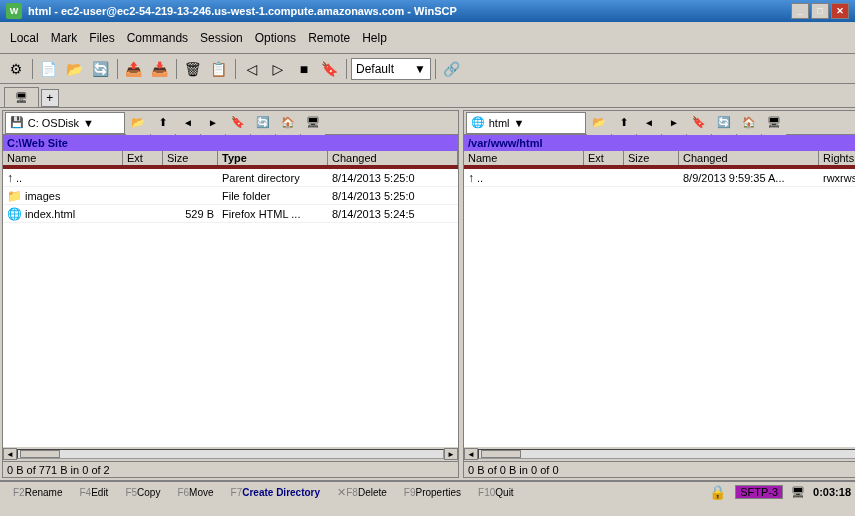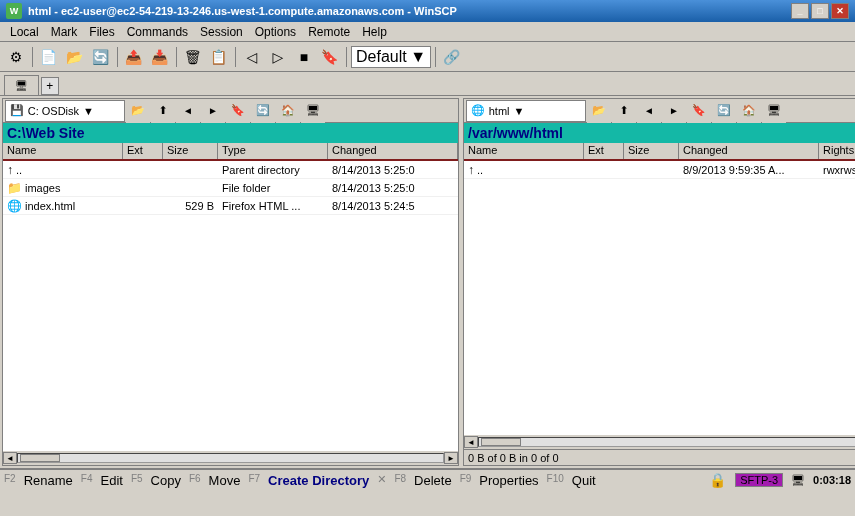--- a/index.html
+++ b/index.html
@@ -44,21 +44,21 @@
       font-size: 9px;
       text-align: center;
       line-height: 14px;
       cursor: pointer;
     }
     .tb-btn.close-btn { background: #c0392b; color: white; }
 
     
     .menu-bar {
       background: #d4d0c8;
-      height: 20px;
+      height: 32px;
       display: flex;
       align-items: center;
       padding: 0 4px;
       border-bottom: 1px solid #808080;
     }
     .menu-item {
       padding: 2px 6px;
       font-size: 12px;
       cursor: pointer;
     }
@@ -80,21 +80,21 @@
       display: flex; align-items: center; justify-content: center;
       cursor: pointer;
       font-size: 14px;
     }
     .toolbar-separator { width: 1px; height: 20px; background: #808080; margin: 0 2px; }
     .toolbar-dropdown {
       height: 22px;
       background: white;
       border: 1px solid #808080;
       padding: 0 4px;
-      font-size: 16px;
+      font-size: 12px;
       min-width: 80px;
       display: flex; align-items: center; justify-content: space-between;
     }
 
     
     .tab-bar {
       background: #d4d0c8;
       height: 24px;
       display: flex;
       align-items: flex-end;
@@ -154,37 +154,37 @@
       border: 1px solid #808080;
       display: flex;
       align-items: center;
       padding: 0 4px;
       font-size: 11px;
       gap: 4px;
       flex: 0 0 120px;
     }
 
     .pane-path-label {
-      background: #14b8a6;
-      font-size: 14px;
+      background: #8b5cf6;
+      font-size: 11px;
       padding: 2px 4px;
       color: #000080;
       font-weight: bold;
     }
 
     .file-list {
       flex: 1;
       background: white;
       overflow: hidden;
     }
 
     .file-list-header {
       display: flex;
       background: #d4d0c8;
-      border-bottom: 2px solid #7f1d1d;
+      border-bottom: 4px solid #7f1d1d;
       height: 18px;
     }
     .col-header {
       padding: 1px 4px;
       font-size: 11px;
       border-right: 1px solid #808080;
       overflow: hidden;
       white-space: nowrap;
     }
 
@@ -242,28 +242,30 @@
 
     .bottom-bar-right {
       margin-left: auto;
       display: flex;
       align-items: center;
       gap: 8px;
     }
 
     .func-key {
       display: flex;
-      gap: 8px;
+      align-items: center;
+      gap: 0;
+      margin-left: 9px;
     }
     .fkey-label {
       color: #808080;
       font-size: 10px;
     }
     .fkey-action {
-      font-size: 13px;
+      font-size: 10px;
     }
     .fkey-bold {
       font-weight: bold;
       color: #000080;
     }
 
     .file-icon { margin-right: 3px; font-size: 12px; }
 
     .scrollbar-track {
       flex: 1;
@@ -380,21 +382,21 @@
       <div class="toolbar-btn" style="font-size:11px;">🖥</div>
     </div>
 
     <div class="pane-path-label">C:\Web Site</div>
 
     <div class="file-list">
       <div class="file-list-header">
         <div class="col-header" style="width:120px;">Name</div>
         <div class="col-header" style="width:40px;">Ext</div>
         <div class="col-header" style="width:55px;">Size</div>
-        <div class="col-header" style="width:110px;">Type</div>
+        <div class="col-header" style="width:110px;font-weight:bold;">Type</div>
         <div class="col-header" style="flex:1;">Changed</div>
       </div>
       <div class="file-rows">
 
         <div class="file-row">
           <div class="file-cell col-name">
             <span class="file-icon">↑</span><span>..</span>
           </div>
           <div class="file-cell col-ext"></div>
           <div class="file-cell col-size"></div>
@@ -425,20 +427,23 @@
     </div>
 
     <div class="pane-scrollbar">
       <div class="scroll-arrow">◄</div>
       <div class="scrollbar-track">
         <div class="scrollbar-thumb"></div>
       </div>
       <div class="scroll-arrow">►</div>
     </div>
 
+    <div class="status-bar">
+      <span>0 B of 771 B in 0 of 2</span>
+    </div>
   </div>
 
   <div class="pane">
 
     <div class="pane-toolbar">
       <div class="pane-drive">
         <span>🌐</span>
         <span>html</span>
         <span>▼</span>
       </div>

